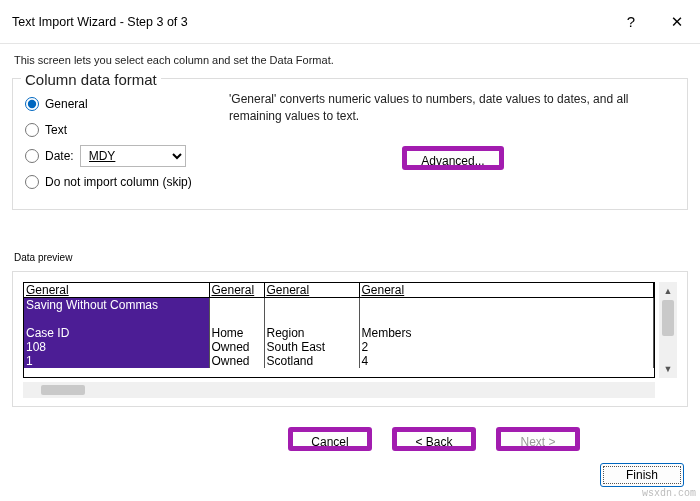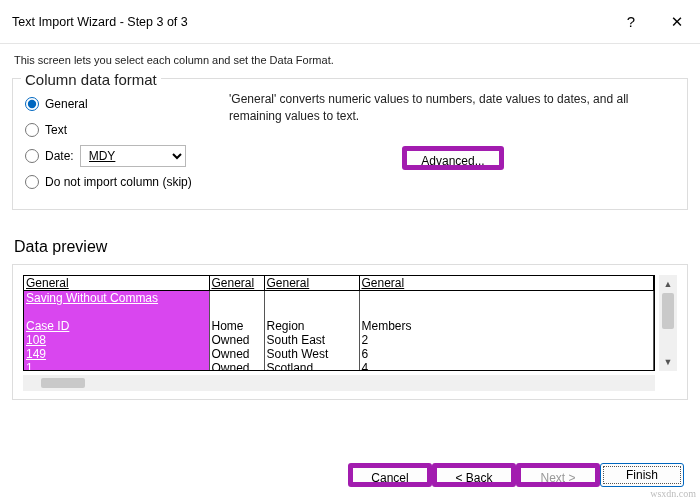--- a/index.html
+++ b/index.html
@@ -12,38 +12,38 @@
 .fieldset-legend { position: absolute; top: -8px; left: 8px; background: #fff; padding: 0 4px; font-size: 15px; color: #222; }
 .radio-row { display: flex; align-items: center; font-size: 12px; margin: 4px 2px; height: 22px; }
 .radio-row input[type=radio] { margin: 0 6px 0 0; width: 14px; height: 14px; accent-color: #0067c0; }
 .date-select { margin-left: 6px; height: 22px; width: 106px; font-size: 12px; padding: 1px 4px; border: 1px solid #b8b8b8; background: #fff; text-decoration: underline; }
 .layout-row { display: flex; }
 .radios-col { width: 200px; }
 .desc-col { flex: 1; padding-left: 6px; }
 .desc-text { font-size: 12px; color: #222; line-height: 1.45; margin-top: 2px; }
 .adv-btn-wrap { margin-top: 20px; text-align: center; }
 button.std { font-size: 12px; padding: 3px 14px; border: 5px solid #a21caf; background: #fdfdfd; border-radius: 3px; cursor: pointer; min-width: 84px; height: 24px; }
-.legend2 { font-size: 16px; margin: 28px 14px 2px; }
+.legend2 { font-size: 10px; margin: 42px 14px 2px; }
 .preview-box { border: 1px solid #ddd; margin: 8px 12px 0; height: 136px; position: relative; overflow: hidden; }
 .preview-inner { border: 1px solid #000; margin: 10px 32px 0 10px; height: 96px; overflow: hidden; }
 .preview-table { font-family: Consolas, 'Courier New', monospace; font-size: 12px; border-collapse: collapse; width: 100%; table-layout: fixed; }
 .preview-table td, .preview-table th { text-align: left; padding: 0 2px; height: 14px; line-height: 14px; white-space: nowrap; overflow: hidden; font-weight: normal; }
 .preview-table th { background: #fff; color: #000; border-right: 1px solid #000; border-bottom: 1px solid #000; text-decoration: underline; }
 .preview-table td { border-right: 1px solid #555; }
-.selcol { background: #d946ef; color: #fff; text-decoration: underline; }
+.selcol { background: #4c1d95; color: #fff; }
 .vscroll { position: absolute; right: 10px; top: 10px; width: 18px; height: 96px; background: #f0f0f0; display: flex; flex-direction: column; }
 .vscroll .arrow { height: 18px; display:flex; align-items:center; justify-content:center; font-size:9px; color:#555; }
 .vscroll .thumb { flex:0 0 36px; background: #c9c9c9; margin: 0 3px; border-radius:2px; }
 .vscroll .track { flex:1; }
 .hscroll { position: absolute; left: 10px; right: 32px; bottom: 8px; height: 16px; background: #f0f0f0; display:flex; }
 .hscroll .thumb { width: 44px; background:#c9c9c9; margin:3px 0 3px 18px; border-radius:2px; }
-.buttons { position: absolute; bottom: 14px; right: 16px; display: flex; gap: 0; }
-button.primary { border: 1px solid #0067c0; outline: 1px dotted #555; outline-offset: -4px; }
+.buttons { position: absolute; bottom: 14px; right: 16px; display: flex; gap: 20px; }
+button.primary { border: 1px solid #0067c0; outline: 1px dotted #555; outline-offset: -4px; margin-top: 36px; }
 button[disabled] { color: #999; }
-.watermark { position: absolute; bottom: 2px; right: 4px; font-size: 10px; color: #bdbdbd; font-family: Liberation Serif, serif; }
+.watermark { position: absolute; bottom: 2px; right: 4px; font-size: 10px; color: #bdbdbd; font-family: Liberation Mono, monospace; }
 </style>
 </head>
 <body>
 
 <div class="titlebar">
   <span class="title">Text Import Wizard - Step 3 of 3</span>
   <div class="winbtn">?</div>
   <div class="winbtn">✕</div>
 </div>
 
@@ -117,26 +117,20 @@
             <td>Region</td>
             <td>Members</td>
           </tr>
       <tr>
             <td class="selcol">108</td>
             <td>Owned</td>
             <td>South East</td>
             <td>2</td>
           </tr>
       <tr>
-            <td class="selcol">149</td>
-            <td>Owned</td>
-            <td>South West</td>
-            <td>6</td>
-          </tr>
-      <tr>
             <td class="selcol">1</td>
             <td>Owned</td>
             <td>Scotland</td>
             <td>4</td>
           </tr>
     </tbody>
       </table>
   </div>
   <div class="vscroll">
     <div class="arrow">▲</div>

